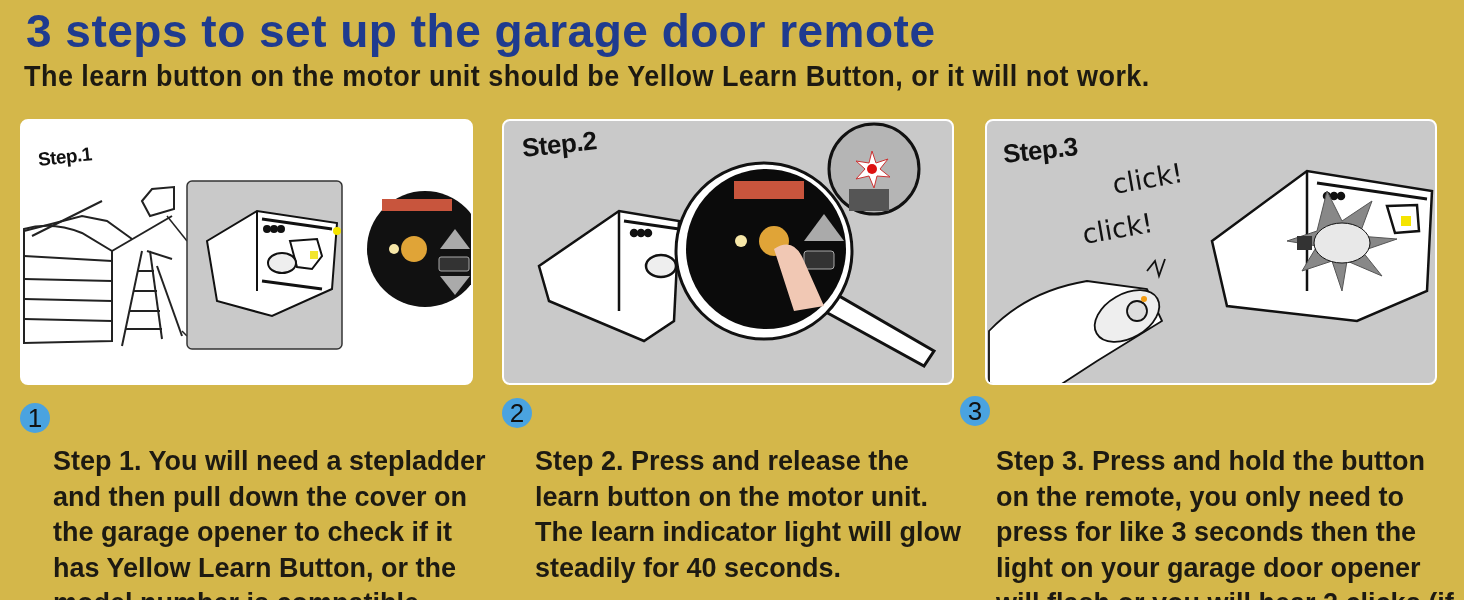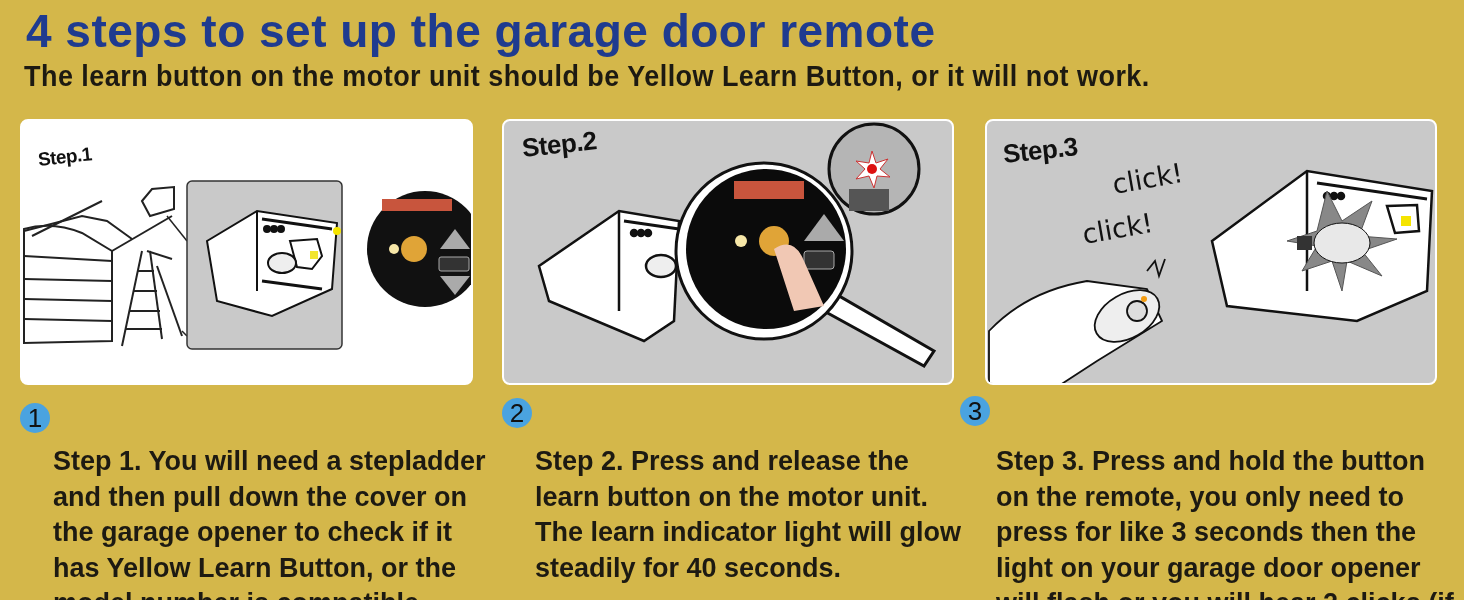--- a/index.html
+++ b/index.html
@@ -22,21 +22,21 @@
   .d3 { left: 996px; width: 460px; }
   .num { position: absolute; width: 30px; height: 30px; border-radius: 50%; background: #4aa3e0; color: #111; font-size: 26px; font-weight: normal; text-align: center; line-height: 30px; }
   .n1 { left: 20px; top: 403px; }
   .n2 { left: 502px; top: 398px; }
   .n3 { left: 960px; top: 396px; }
   svg { position: absolute; left: 0; top: 0; }
 </style>
 </head>
 <body>
 
-<div class="title">4 steps to set up the garage door remote</div>
+<div class="title">3 steps to set up the garage door remote</div>
 <div class="subtitle">The learn button on the motor unit should be Yellow Learn Button, or it will not work.</div>
 
 <div class="panel p1">
   <div class="step-tag">Step.1</div>
   <svg width="453" height="266" viewBox="0 0 453 266">
 
     <g stroke="#222" stroke-width="2" fill="none">
       <polyline points="2,110 60,95 85,100 110,118"></polyline>
       <path d="M2,108 Q30,100 60,112 L90,130 L90,220 L2,222 Z"></path>
       <line x1="2" y1="135" x2="90" y2="140"></line>

